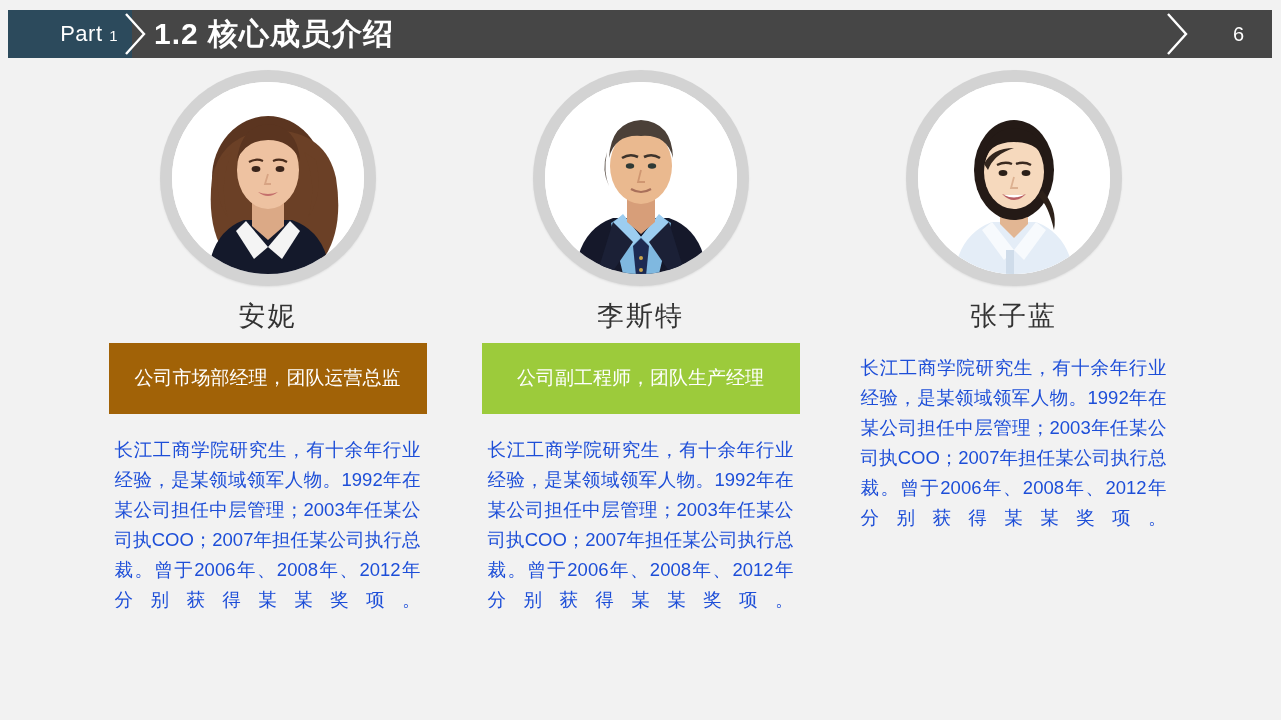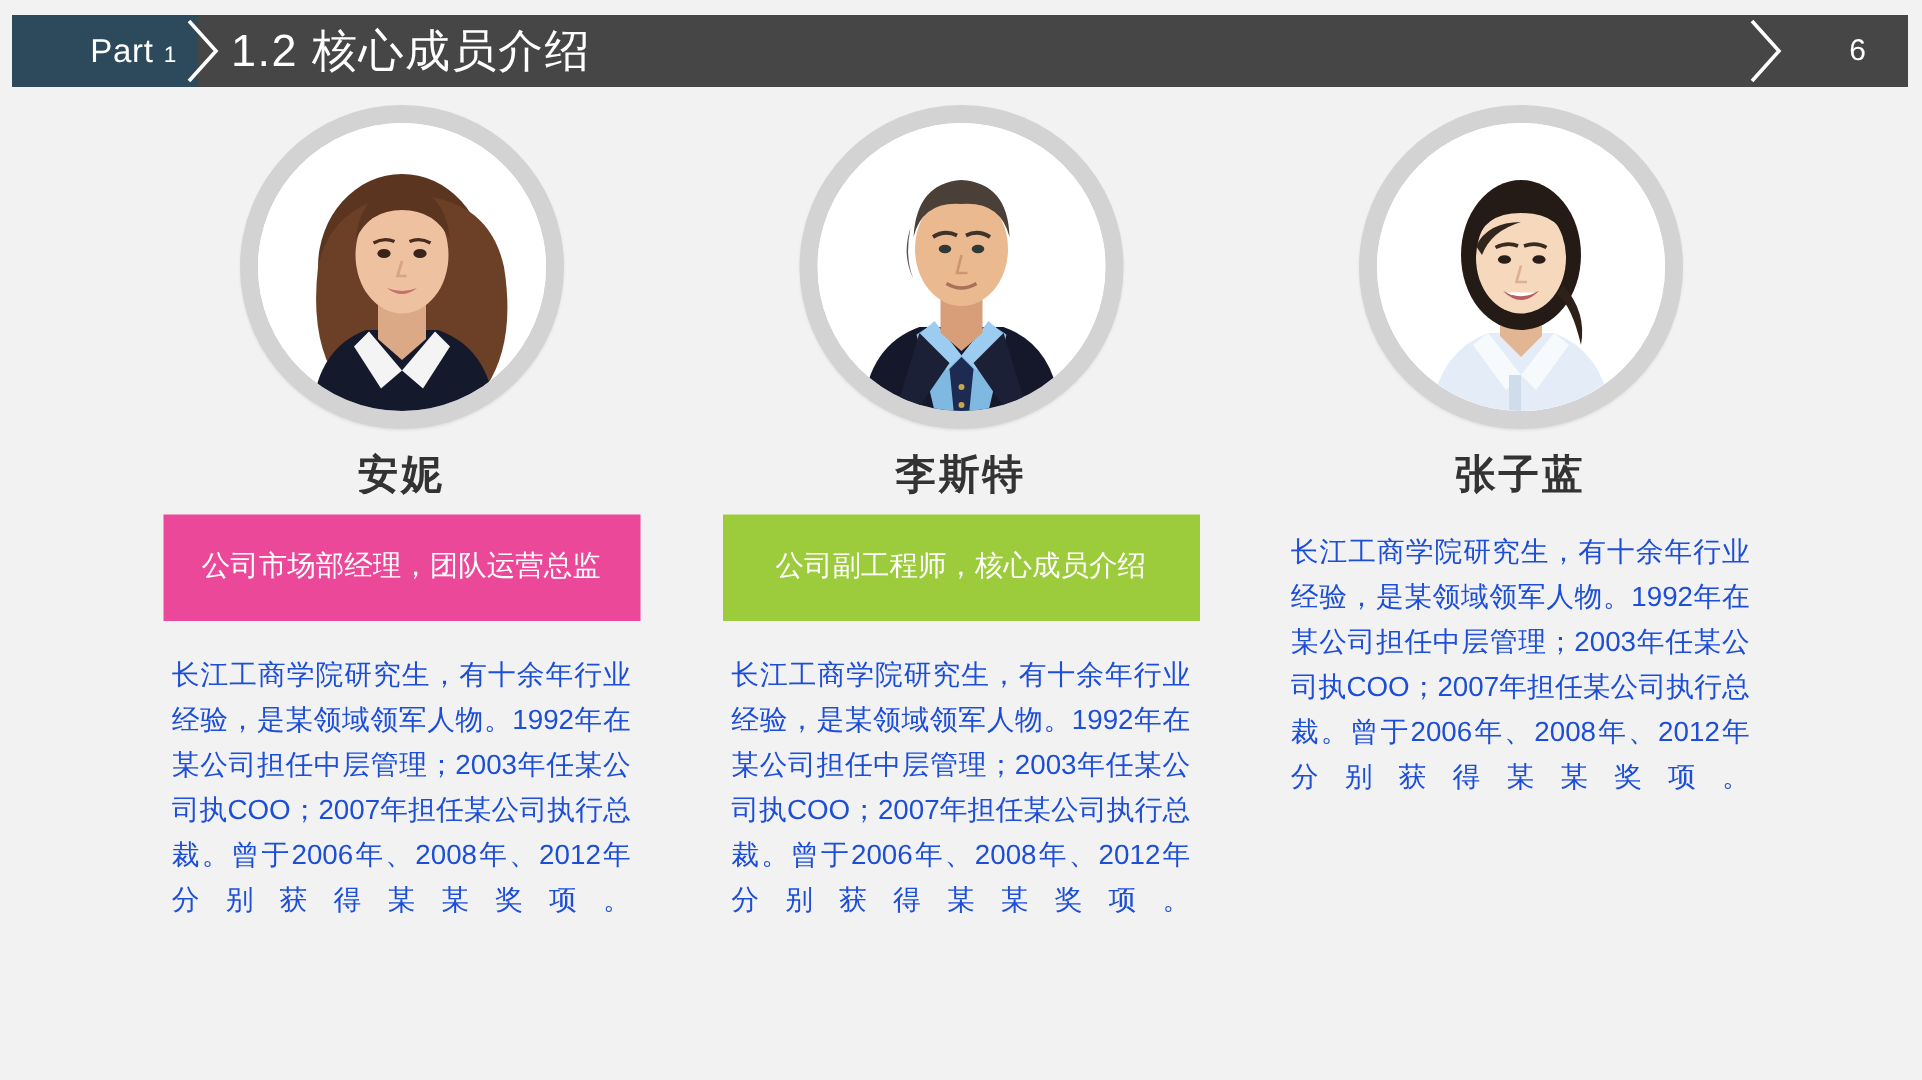--- a/index.html
+++ b/index.html
@@ -56,21 +56,21 @@
   .chev svg { display: block; }
 
   .slide-title {
     position: absolute;
     left: 146px; top: 0;
     height: 48px;
     display: flex;
     align-items: center;
     color: #ffffff;
     font-size: 30px;
-    font-weight: 400;
+    font-weight: 700;
     letter-spacing: 1px;
     white-space: nowrap;
   }
   .page-num {
     position: absolute;
     right: 28px; top: 0;
     height: 48px;
     display: flex;
     align-items: center;
     color: #ffffff;
@@ -109,21 +109,21 @@
     width: 192px; height: 192px;
     border-radius: 50%;
     background: #ffffff;
     overflow: hidden;
   }
   .avatar-inner svg { display: block; width: 192px; height: 192px; }
 
   .member-name {
     margin-top: 16px;
     font-size: 27px;
-    font-weight: bold;
+    font-weight: normal;
     color: #333333;
     letter-spacing: 2px;
     line-height: 1.1;
   }
   .member-role {
     margin-top: 11px;
     width: 318px;
     min-height: 71px;
     display: flex;
     align-items: center;
@@ -203,21 +203,21 @@
             <ellipse cx="108" cy="87" rx="4.4" ry="3" fill="#3a241a"></ellipse>
             <path d="M77 80 q7 -4 14 -1" stroke="#4a2c1c" stroke-width="2.2" fill="none"></path>
             <path d="M101 79 q7 -3 14 1" stroke="#4a2c1c" stroke-width="2.2" fill="none"></path>
 
             <path d="M96 92 l-3 10 l6 0" stroke="#d7a383" stroke-width="1.8" fill="none"></path>
             <path d="M86 110 q10 8 20 0 q-10 4 -20 0z" fill="#c4706c"></path>
           </svg>
         </div>
       </div>
       <div class="member-name">安妮</div>
-      <div class="member-role" style="background:#ec4899">公司市场部经理，团队运营总监</div>
+      <div class="member-role" style="background:#a16207">公司市场部经理，团队运营总监</div>
       <div class="member-bio">长江工商学院研究生，有十余年行业经验，是某领域领军人物。1992年在某公司担任中层管理；2003年任某公司执COO；2007年担任某公司执行总裁。曾于2006年、2008年、2012年分别获得某某奖项。</div>
     </div>
 
     <div class="member">
       <div class="avatar">
         <div class="avatar-inner">
           <svg viewBox="0 0 192 192">
             <rect width="192" height="192" fill="#ffffff"></rect>
 
             <path d="M30 192 q4 -44 38 -56 l56 0 q34 12 38 56 z" fill="#15182a"></path>
@@ -246,21 +246,21 @@
 
             <ellipse cx="85" cy="84" rx="4.2" ry="2.8" fill="#2f3a36"></ellipse>
             <ellipse cx="107" cy="84" rx="4.2" ry="2.8" fill="#2f3a36"></ellipse>
 
             <path d="M96 88 l-3 12 l7 0" stroke="#cf9671" stroke-width="1.8" fill="none"></path>
             <path d="M86 107 q10 6 20 0" stroke="#a9705a" stroke-width="2.2" fill="none"></path>
           </svg>
         </div>
       </div>
       <div class="member-name">李斯特</div>
-      <div class="member-role" style="background:#9ccb3b">公司副工程师，核心成员介绍</div>
+      <div class="member-role" style="background:#9ccb3b">公司副工程师，团队生产经理</div>
       <div class="member-bio">长江工商学院研究生，有十余年行业经验，是某领域领军人物。1992年在某公司担任中层管理；2003年任某公司执COO；2007年担任某公司执行总裁。曾于2006年、2008年、2012年分别获得某某奖项。</div>
     </div>
 
     <div class="member">
       <div class="avatar">
         <div class="avatar-inner">
           <svg viewBox="0 0 192 192">
             <rect width="192" height="192" fill="#ffffff"></rect>
 
             <path d="M36 192 q6 -40 38 -52 l44 0 q32 12 38 52z" fill="#e4edf7"></path>

